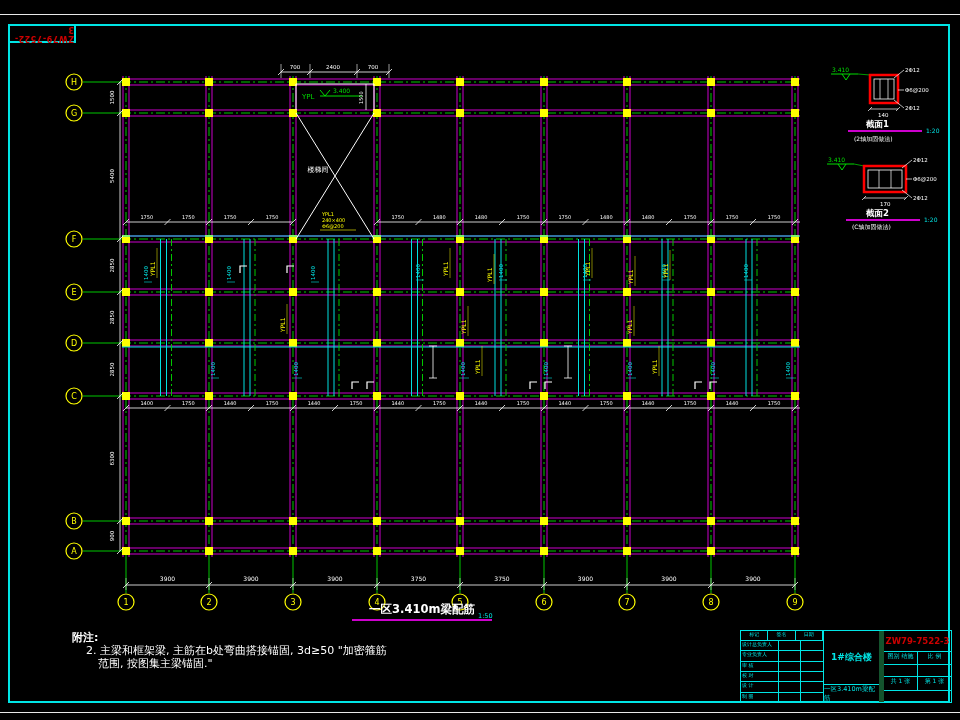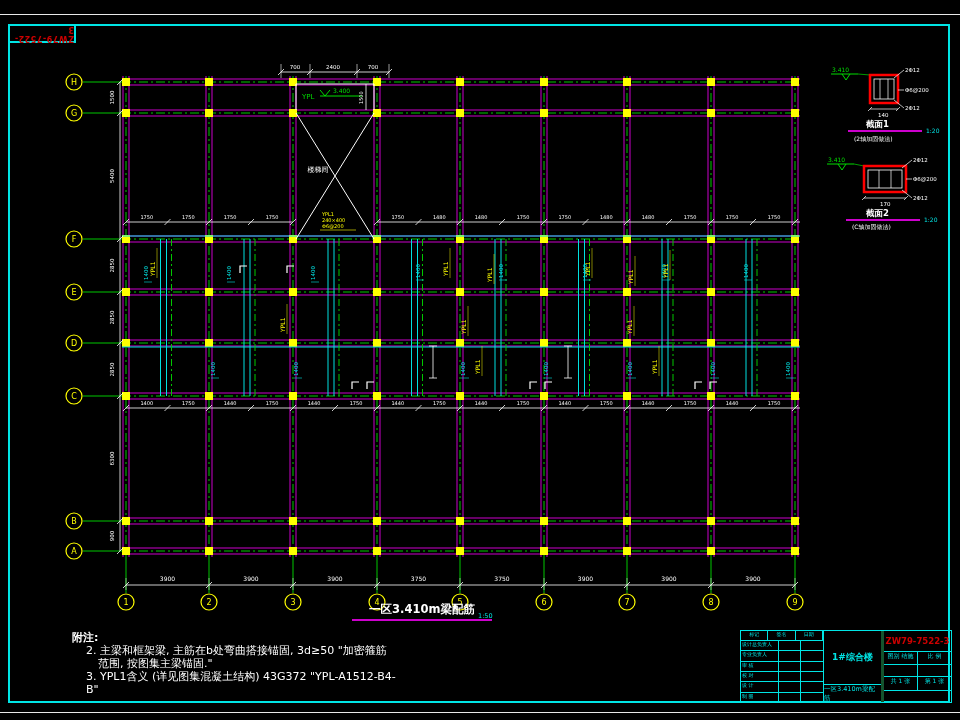--- a/index.html
+++ b/index.html
@@ -19,21 +19,21 @@
   .ptitle{position:absolute;left:352px;top:602px;width:140px;text-align:center;color:#fff;
           font-size:11.5px;font-weight:bold;}
   .ptitle .ul{margin-top:2px;height:2px;background:#cc00cc;}
   .pscale{position:absolute;left:478px;top:612px;color:#00e5e5;font-size:6.5px;}
   .detail{position:absolute;}
   
   .tb{position:absolute;left:740px;top:630px;width:212px;height:73px;border:1px solid #00e5e5;
       box-sizing:border-box;display:flex;color:#00e5e5;}
   .tb *{box-sizing:border-box;}
   .tb .c1{width:83px;border-right:1px solid #00e5e5;display:flex;flex-direction:column;}
-  .tb .c2{width:60px;border-right:3px solid #14532d;display:flex;flex-direction:column;}
+  .tb .c2{width:60px;border-right:5px solid #14532d;display:flex;flex-direction:column;}
   .tb .c3{flex:1;display:flex;flex-direction:column;}
   .tb .hrow{display:flex;border-bottom:1px solid #00e5e5;height:10px;}
   .tb .hrow div{flex:1;border-right:1px solid #00e5e5;font-size:5px;text-align:center;overflow:hidden;}
   .tb .lrow{display:flex;border-bottom:1px solid #00e5e5;flex:1;}
   .tb .lrow div{font-size:5px;overflow:hidden;white-space:nowrap;padding-left:1px;}
   .tb .lrow .lab{width:38px;border-right:1px solid #00e5e5;}
   .tb .lrow .s1{width:22px;border-right:1px solid #00e5e5;}
   .tb .lrow .s2{flex:1;}
   .tb .proj{flex:1;display:flex;align-items:center;justify-content:center;font-size:9px;
             font-weight:bold;border-bottom:1px solid #00e5e5;}
@@ -523,21 +523,20 @@
     <text x="42" y="66" font-size="8.5" font-weight="bold" fill="#fff">截面2</text>
     <line x1="22" y1="70" x2="96" y2="70" stroke="#cc00cc" stroke-width="2"></line>
     <text x="100" y="72" font-size="6" fill="#00e5e5">1:20</text>
     <text x="28" y="79" font-size="6" fill="#fff">(C轴加固做法)</text>
   </svg>
 
   <div class="notes">
     <div class="nh">附注:</div>
     <div class="ind">2. 主梁和框架梁, 主筋在b处弯曲搭接锚固, 3d≥50 "加密箍筋</div>
     <div class="ind2">范围, 按图集主梁锚固."</div>
-    <div class="ind">3. YPL1含义 (详见图集混凝土结构) 43G372 "YPL-A1512-B4-B"</div>
   </div>
 
   <div class="tb">
     <div class="c1">
       <div class="hrow">
         <div>标记</div>
         <div>签名</div>
         <div>日期</div>
       </div>
       <div class="lrow">

